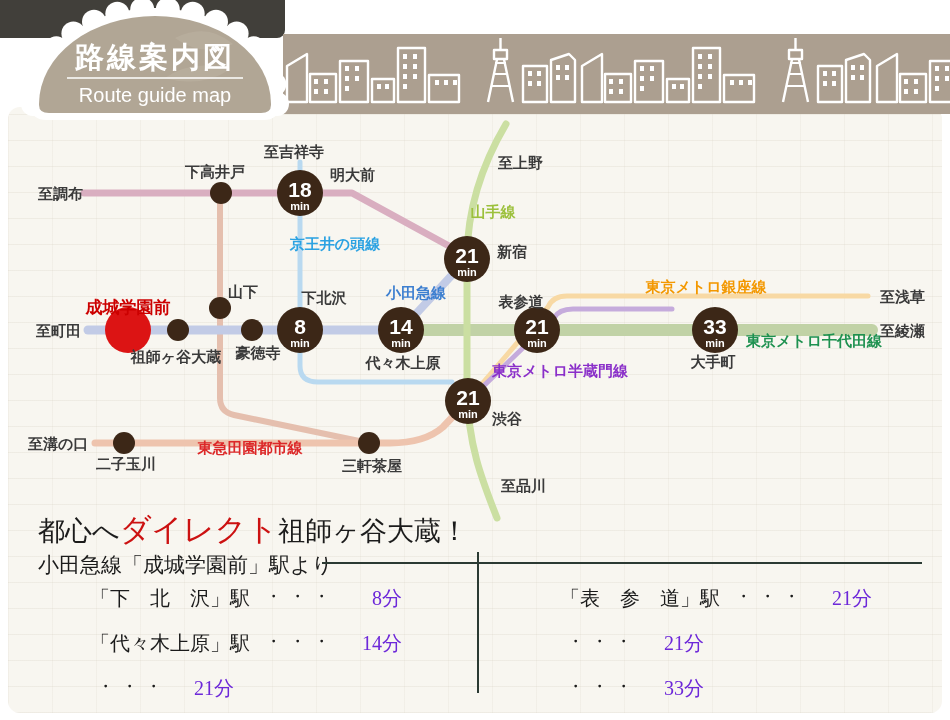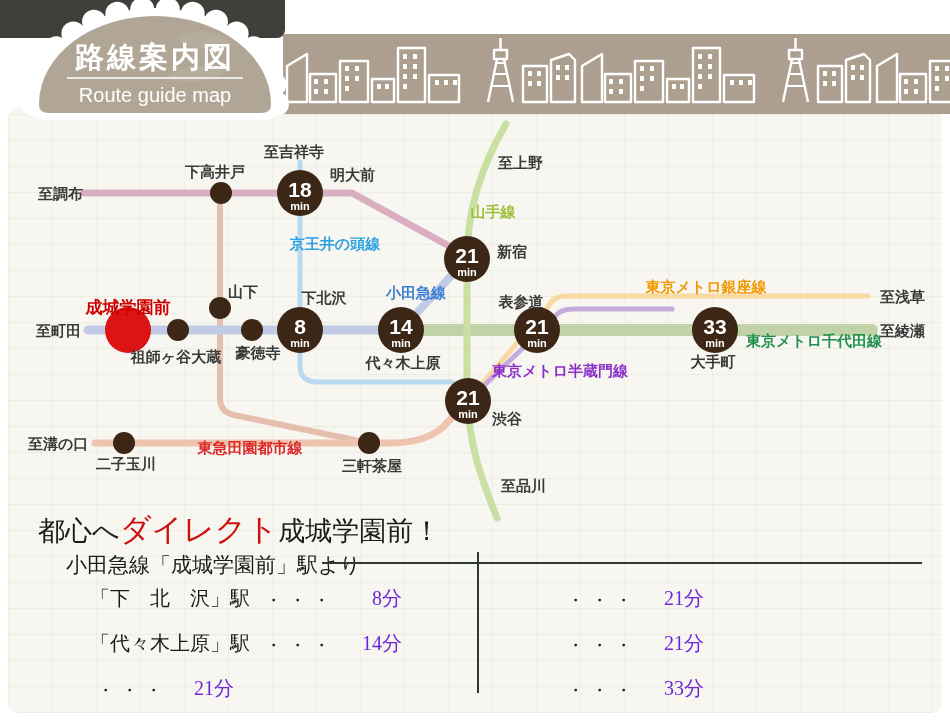--- a/index.html
+++ b/index.html
@@ -22,24 +22,24 @@
   .lbl{font-size:15px;font-weight:600;fill:#3a3a3a;}
   .lln{font-size:15px;font-weight:700;}
   .lbl-red{font-size:17px;font-weight:700;}
   .tnum{font-size:21px;font-weight:700;fill:#ffffff;text-anchor:middle;}
   .tmin{font-size:11px;font-weight:600;fill:#ffffff;text-anchor:middle;}
   
   .access{position:absolute;left:0;top:0;width:950px;height:720px;pointer-events:none;
           font-family:"Liberation Serif","DejaVu Serif",serif;color:#1b1b1b;}
   .access-title{position:absolute;left:38px;top:509px;font-size:27px;white-space:nowrap;}
   .access-title .hl{color:#cc1111;font-size:31px;}
-  .access-sub{position:absolute;left:38px;top:551px;font-size:21px;white-space:nowrap;margin-left:28px;}
+  .access-sub{position:absolute;left:38px;top:551px;font-size:21px;white-space:nowrap;}
   .hline{position:absolute;left:322px;top:562px;width:600px;height:2px;background:#2b3a33;}
   .vline{position:absolute;left:477px;top:552px;width:2px;height:141px;background:#2b3a33;}
-  .row{position:absolute;display:flex;align-items:flex-end;font-size:20px;white-space:nowrap;}
+  .row{position:absolute;display:flex;align-items:flex-start;font-size:20px;white-space:nowrap;}
   .row .sta{display:inline-block;width:168px;}
   .row .dots{display:inline-block;width:86px;text-align:center;font-size:17px;letter-spacing:7px;}
   .row .time{display:inline-block;width:58px;text-align:right;color:#6d28d9;}
 </style>
 </head>
 <body>
 
 <div class="stage">
 
   <div class="content-bg"></div>
@@ -221,21 +221,21 @@
       <path d="M160,38 q32,-16 58,6 q-30,14 -58,-6 z"></path>
       <path d="M150,78 q36,10 64,-8 q-34,-12 -64,8 z"></path>
     </g>
     <text class="badge-title" x="140" y="67" text-anchor="middle">路線案内図</text>
     <line x1="52" y1="78" x2="228" y2="78" stroke="#ffffff" stroke-width="1.5"></line>
     <text class="badge-sub" x="140" y="102" text-anchor="middle">Route guide map</text>
   </svg>
 
   <div class="access">
     <div class="access-title">
-      <span>都心へ</span><span class="hl">ダイレクト</span><span>成城学園前！</span>
+      <span>都心へ</span><span class="hl">ダイレクト</span><span>祖師ヶ谷大蔵！</span>
     </div>
     <div class="access-sub">小田急線「成城学園前」駅より</div>
     <div class="hline"></div>
     <div class="vline"></div>
 
     <div class="row" style="left:90px;top:585px">
       <span class="sta">「下　北　沢」駅</span>
       <span class="dots">・・・</span>
       <span class="time">8分</span>
     </div>
@@ -243,20 +243,21 @@
       <span class="sta">「代々木上原」駅</span>
       <span class="dots">・・・</span>
       <span class="time">14分</span>
     </div>
     <div class="row" style="left:90px;top:675px">
       <span class="dots">・・・</span>
       <span class="time">21分</span>
     </div>
 
     <div class="row" style="left:560px;top:585px">
+      <span class="sta">「表　参　道」駅</span>
       <span class="dots">・・・</span>
       <span class="time">21分</span>
     </div>
     <div class="row" style="left:560px;top:630px">
       <span class="dots">・・・</span>
       <span class="time">21分</span>
     </div>
     <div class="row" style="left:560px;top:675px">
       <span class="dots">・・・</span>
       <span class="time">33分</span>

